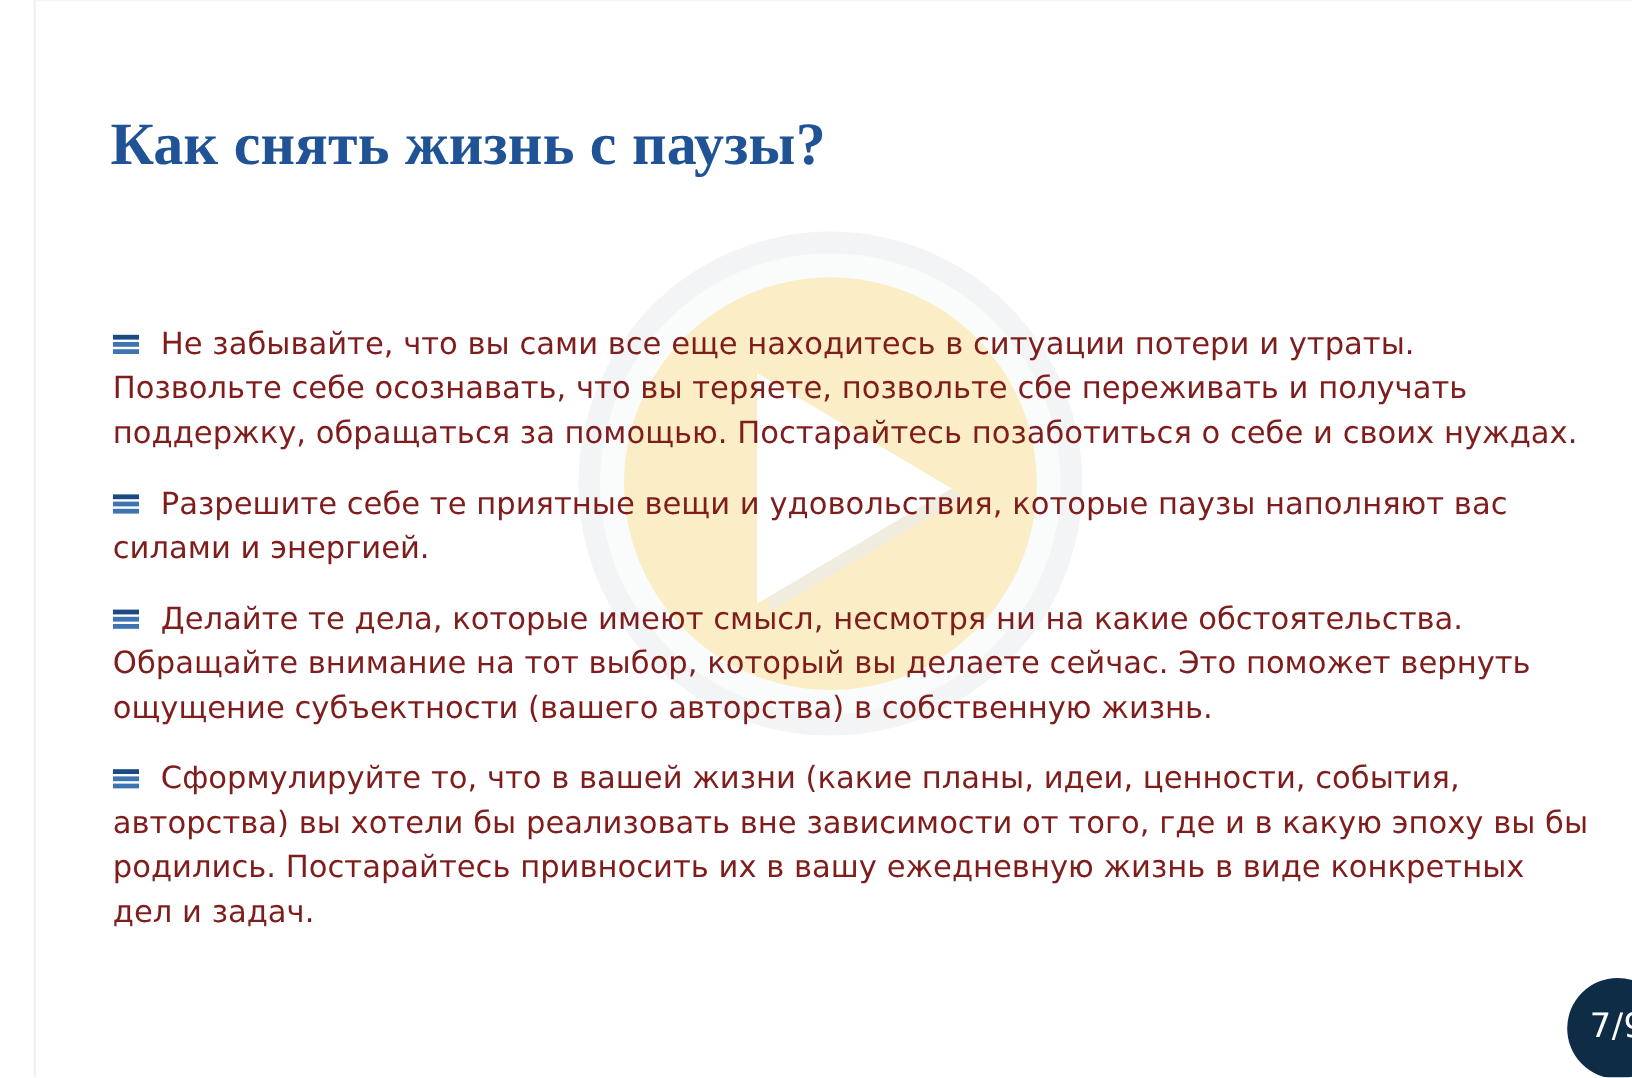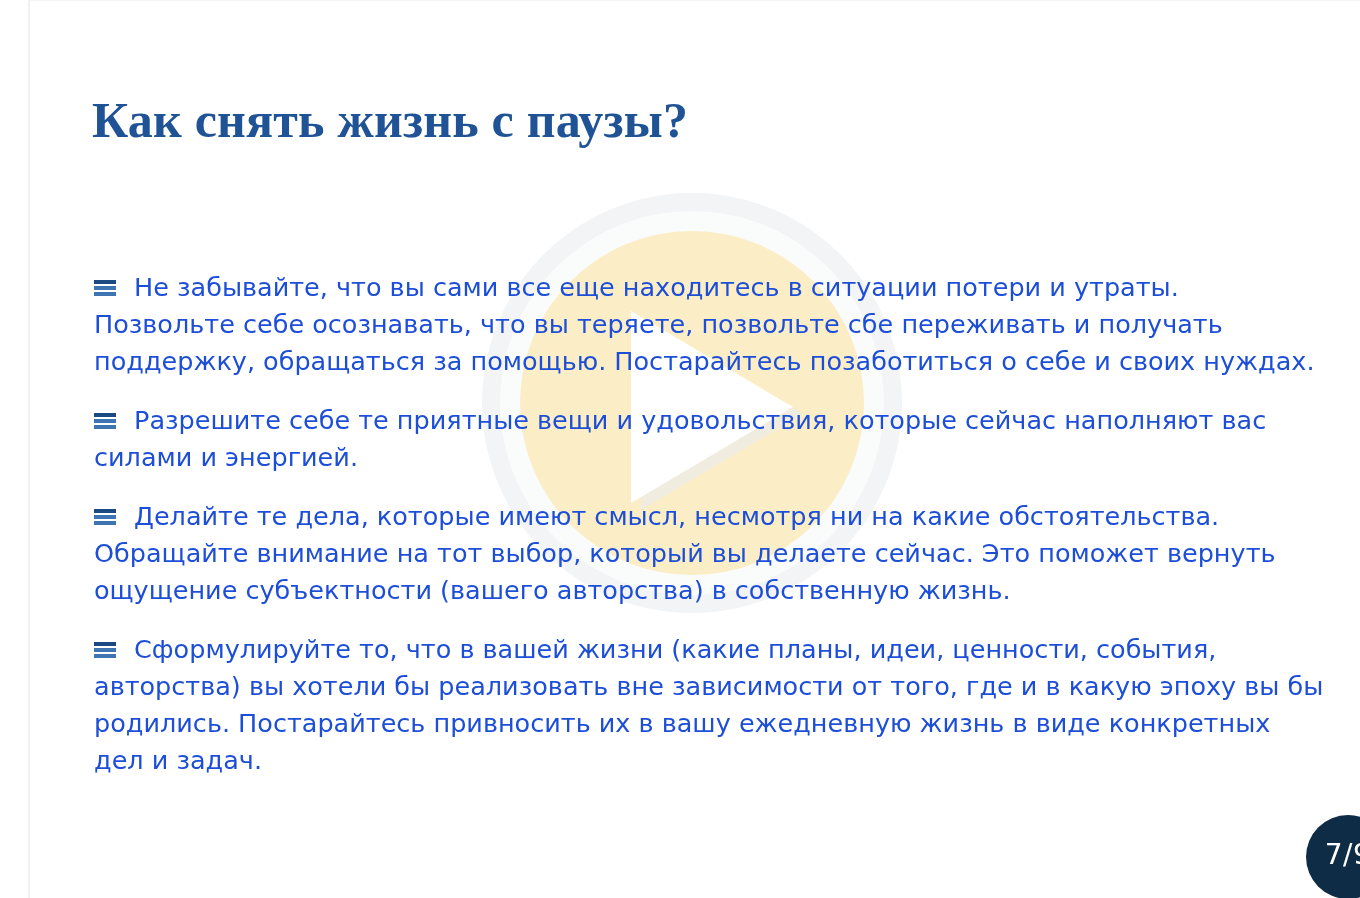--- a/index.html
+++ b/index.html
@@ -85,21 +85,21 @@
   }
 
   
   .body-copy {
     position: absolute;
     left: 64px;
     top: 268px;
     width: 1232px;
     z-index: 2;
     font-family: "DejaVu Sans", "Liberation Sans", sans-serif;
-    color: #1d4ed8;
+    color: #7f1d1d;
     font-size: 25.5px;
     line-height: 37px;
   }
   .para {
     position: relative;
     margin: 0 0 22px 0;
     text-align: left;
   }
   .para:last-child { margin-bottom: 0; }
 
@@ -162,21 +162,21 @@
       </span><span class="para-text">Не забывайте, что вы сами все еще находитесь в ситуации потери и утраты. Позвольте себе осознавать, что вы теряете, позвольте сбе переживать и получать поддержку, обращаться за помощью. Постарайтесь позаботиться о себе и своих нуждах.</span>
     </p>
 
     <p class="para">
       <span class="bullet">
         <svg width="22" height="20" viewBox="0 0 22 20" aria-hidden="true">
           <rect x="0" y="2" width="22" height="4" fill="#1b4a82"></rect>
           <rect x="0" y="8" width="22" height="4" fill="#3f74b2"></rect>
           <rect x="0" y="14" width="22" height="4" fill="#3f74b2"></rect>
         </svg>
-      </span><span class="para-text">Разрешите себе те приятные вещи и удовольствия, которые сейчас наполняют вас силами и энергией.</span>
+      </span><span class="para-text">Разрешите себе те приятные вещи и удовольствия, которые паузы наполняют вас силами и энергией.</span>
     </p>
 
     <p class="para">
       <span class="bullet">
         <svg width="22" height="20" viewBox="0 0 22 20" aria-hidden="true">
           <rect x="0" y="2" width="22" height="4" fill="#1b4a82"></rect>
           <rect x="0" y="8" width="22" height="4" fill="#3f74b2"></rect>
           <rect x="0" y="14" width="22" height="4" fill="#3f74b2"></rect>
         </svg>
       </span><span class="para-text">Делайте те дела, которые имеют смысл, несмотря ни на какие обстоятельства. Обращайте внимание на тот выбор, который вы делаете сейчас. Это поможет вернуть ощущение субъектности (вашего авторства) в собственную жизнь.</span>

